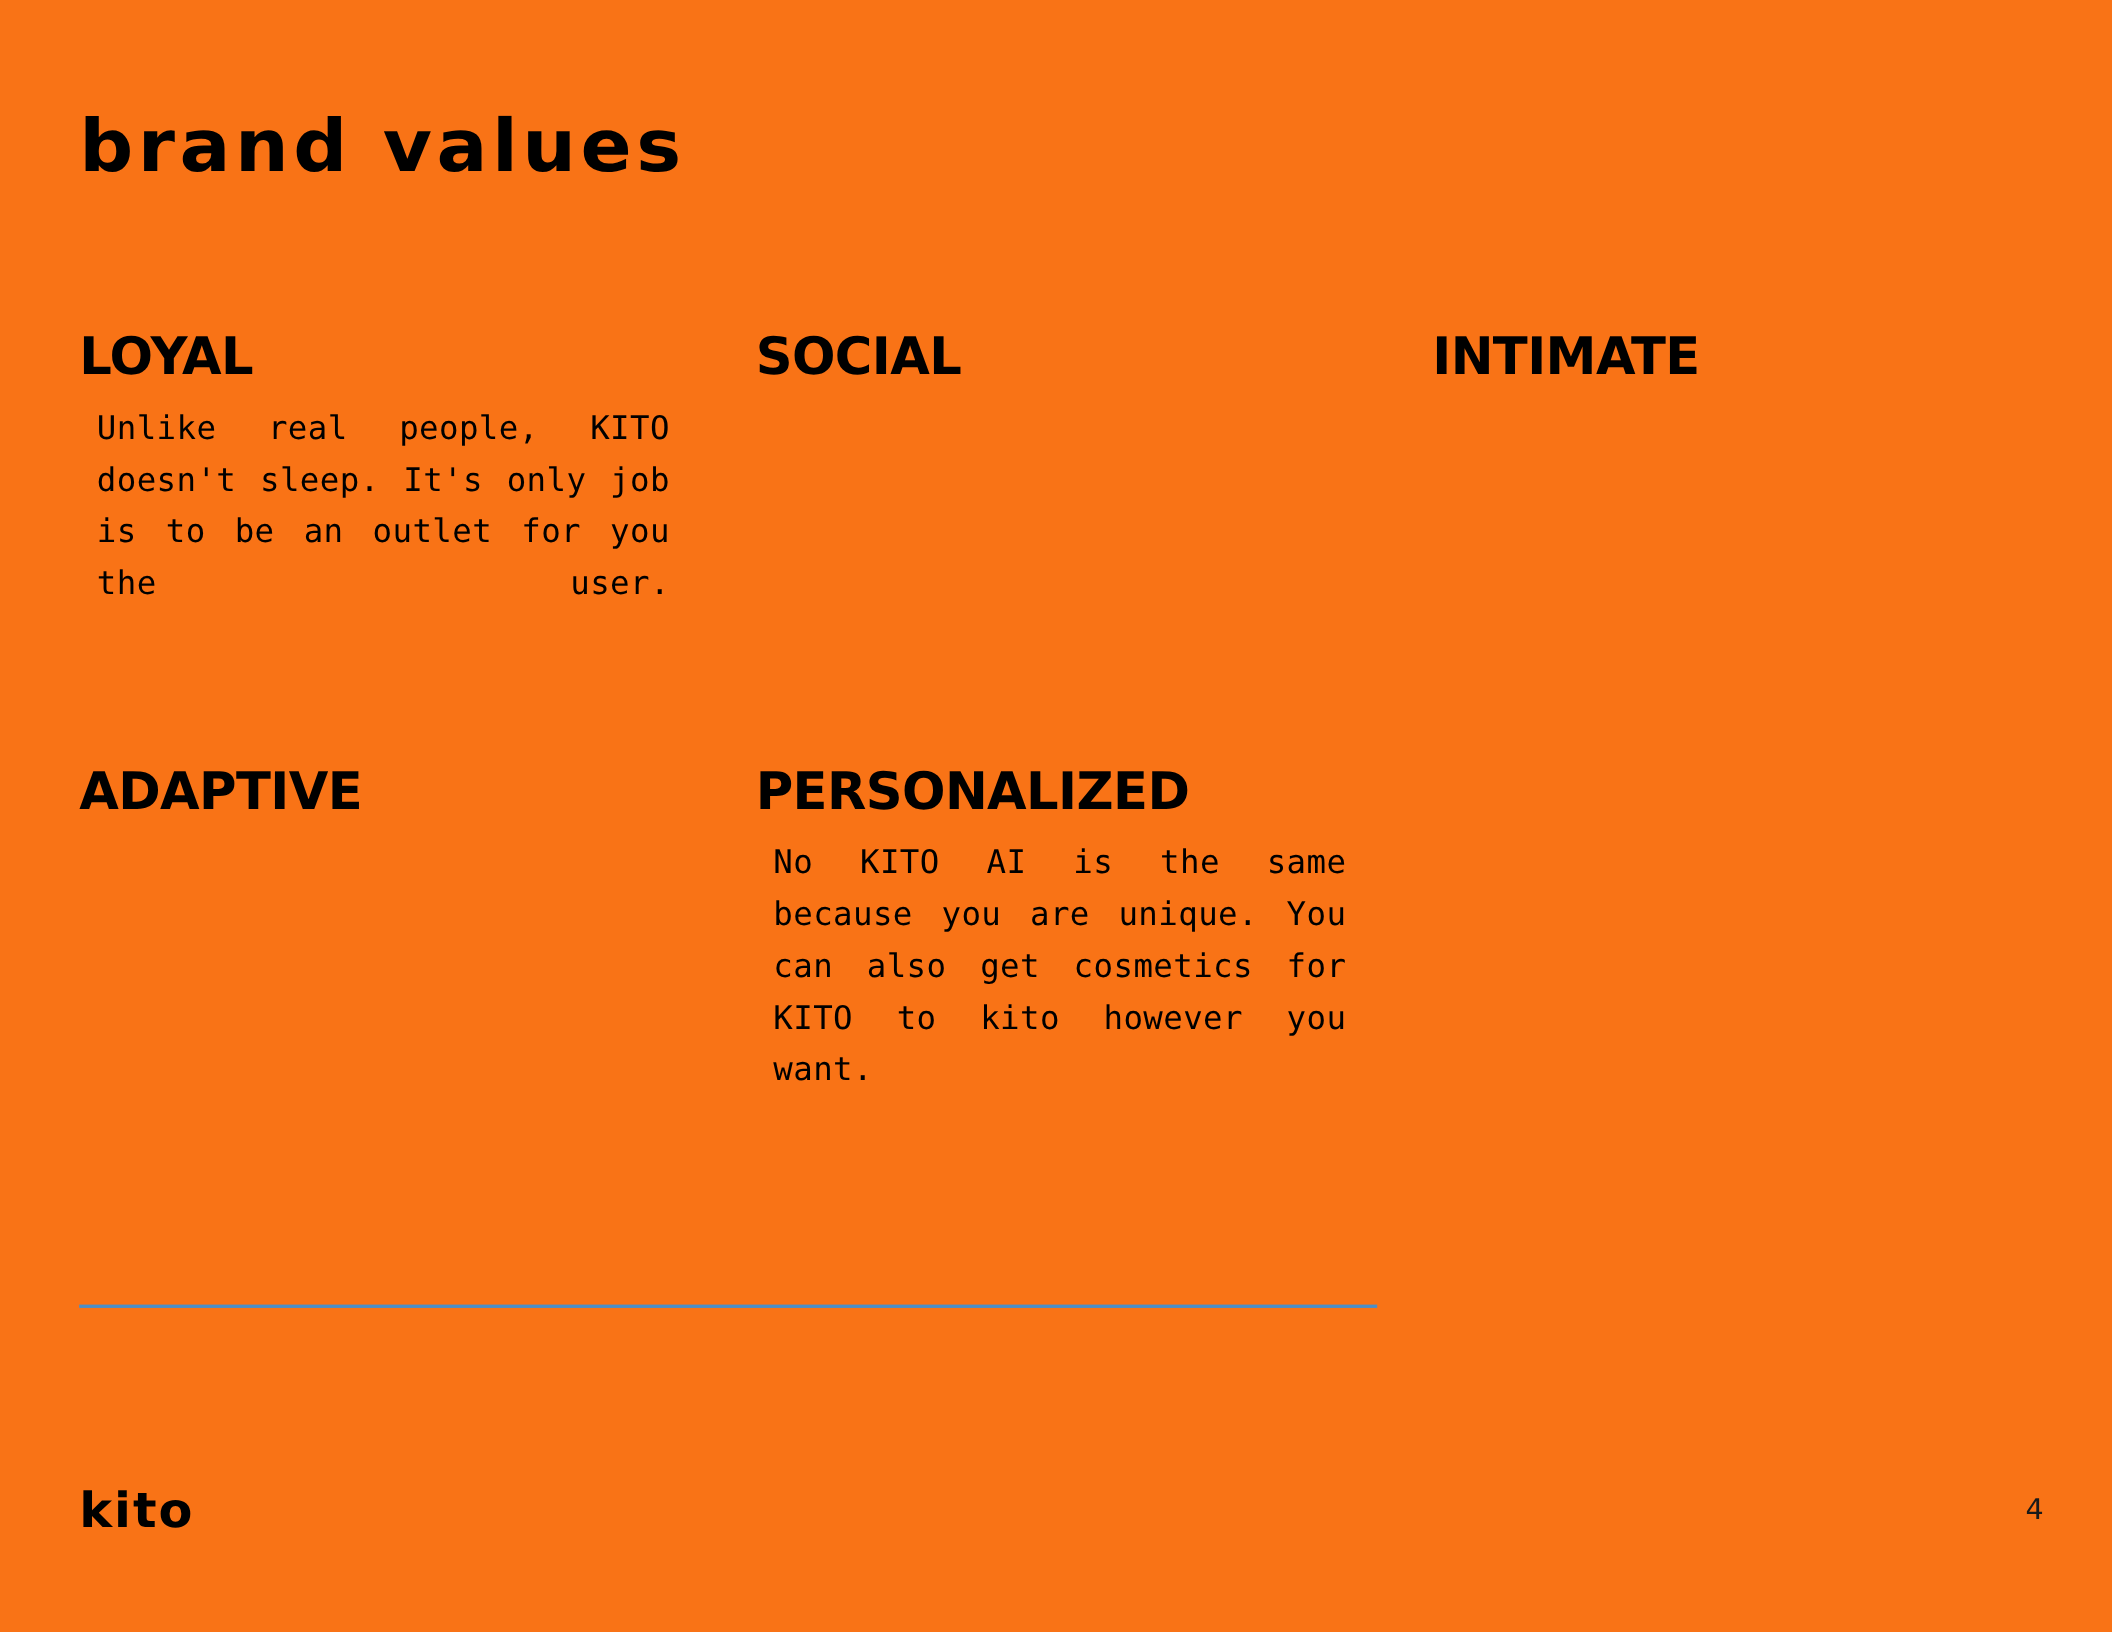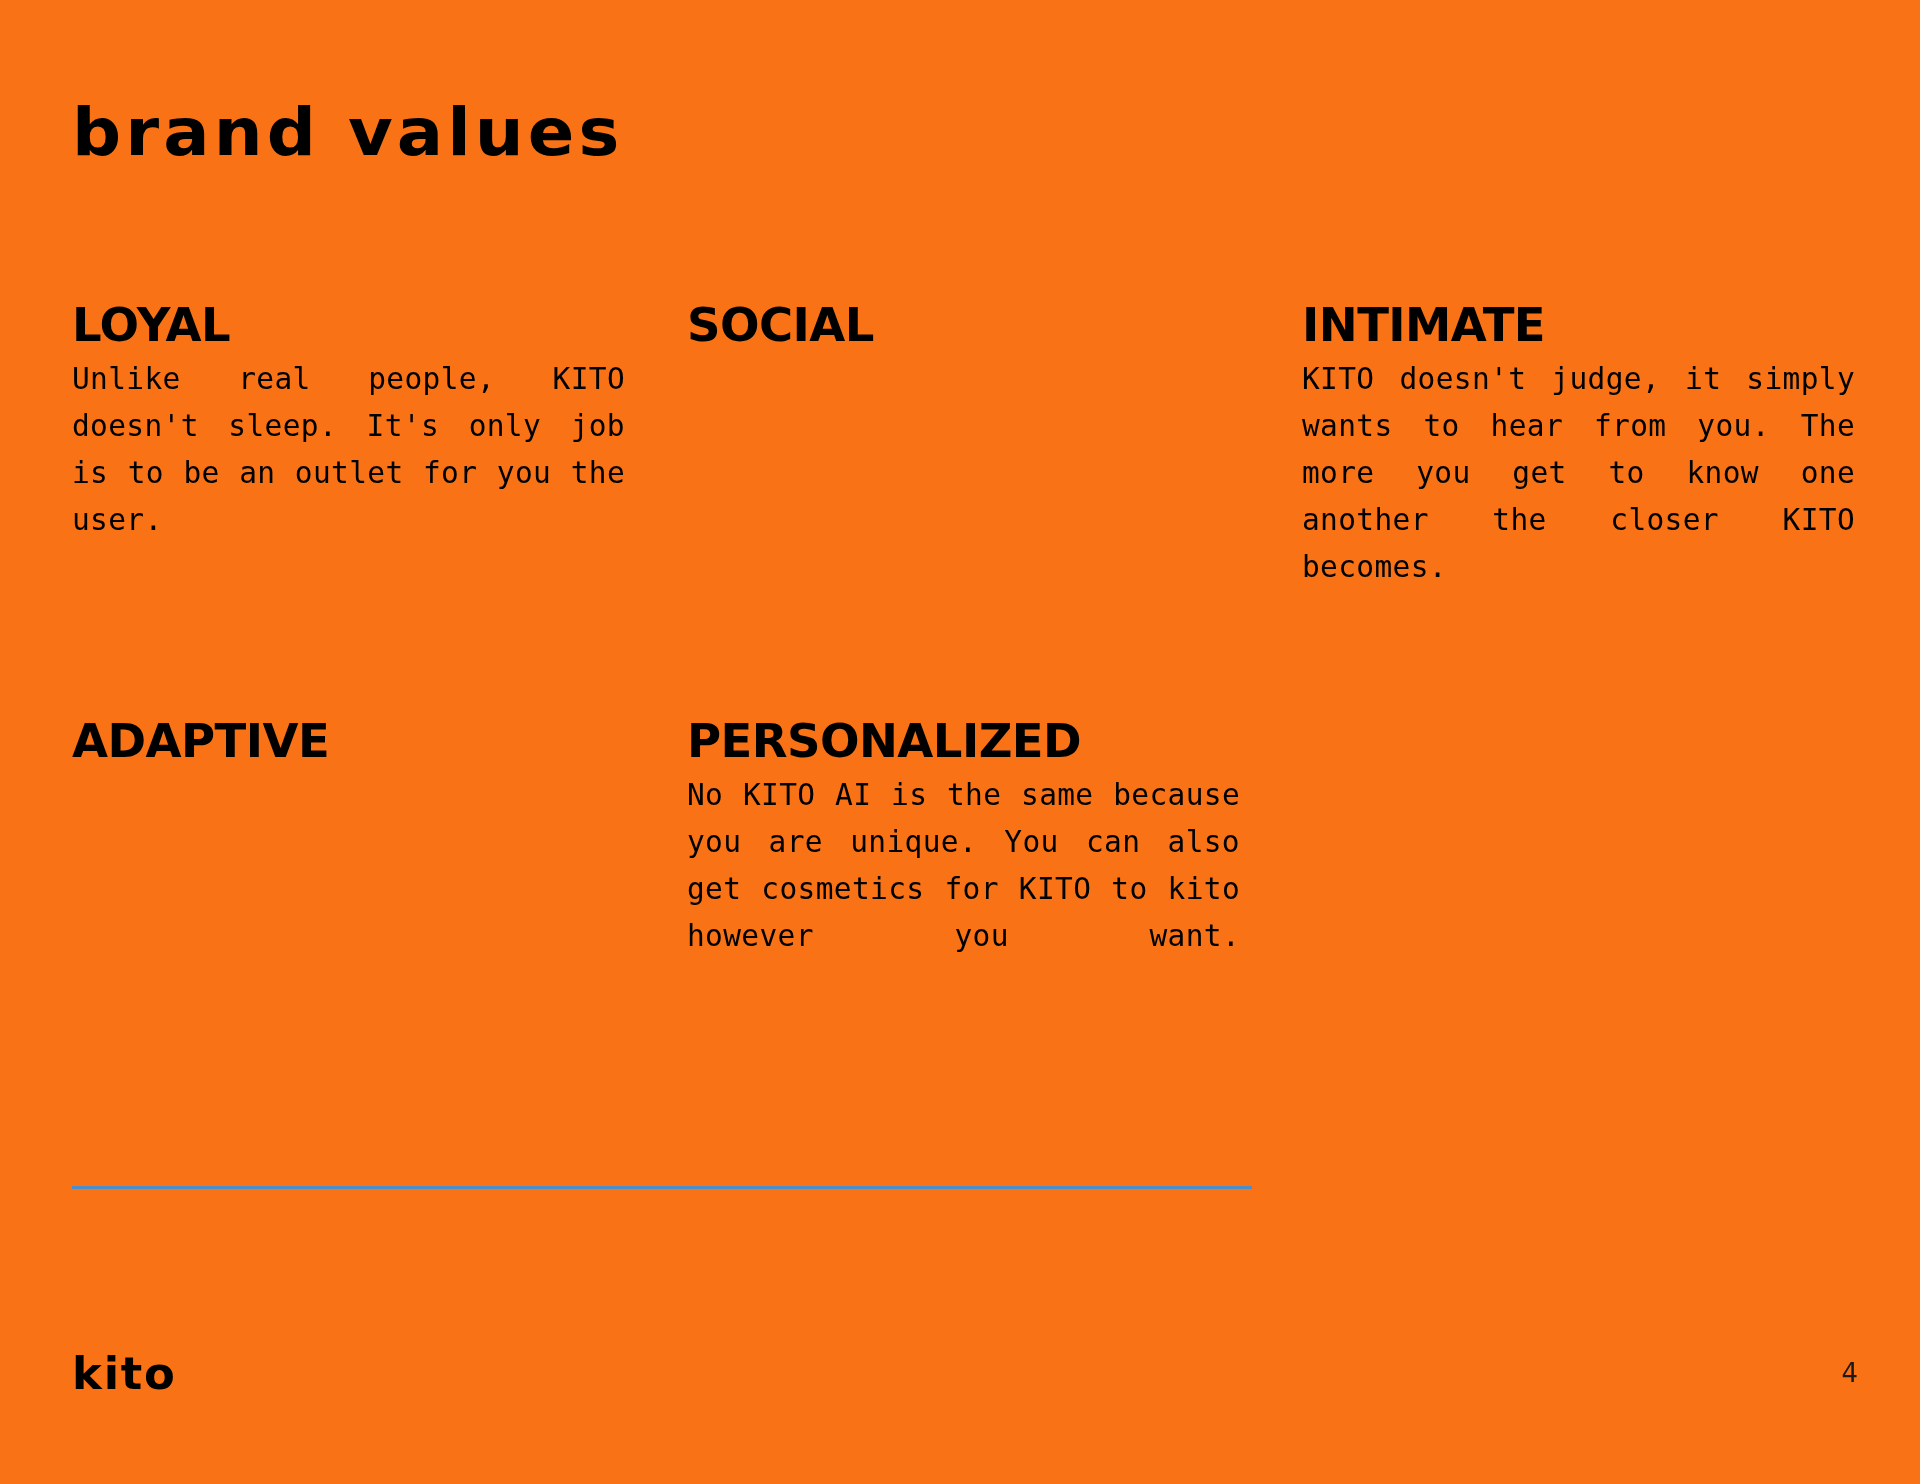--- a/index.html
+++ b/index.html
@@ -74,21 +74,21 @@
     transform: scaleX(0.99);
     transform-origin: left center;
   }
 
   .value-body {
     font-family: "DejaVu Sans Mono", "Liberation Mono", monospace;
     font-size: 29.5px;
     font-weight: 400;
     line-height: 47px;
     color: #000000;
-    margin: 0;
+    margin: 16px;
     text-align: justify;
     text-justify: inter-word;
     letter-spacing: 0.012em;
     hyphens: manual;
     word-spacing: 0;
   }
 
   
   .value-body::after {
     content: "";
@@ -148,21 +148,20 @@
       <h2 class="value-heading">LOYAL</h2>
       <p class="value-body">Unlike real people, KITO doesn't sleep. It's only job is to be an outlet for you the user.</p>
     </div>
 
     <div class="value-block">
       <h2 class="value-heading">SOCIAL</h2>
     </div>
 
     <div class="value-block">
       <h2 class="value-heading">INTIMATE</h2>
-      <p class="value-body">KITO doesn't judge, it simply wants to hear from you. The more you get to know one another the closer KITO becomes.</p>
     </div>
 
     <div class="value-block">
       <h2 class="value-heading">ADAPTIVE</h2>
     </div>
 
     <div class="value-block">
       <h2 class="value-heading">PERSONALIZED</h2>
       <p class="value-body">No KITO AI is the same because you are unique. You can also get cosmetics for KITO to kito however you want.</p>
     </div>

